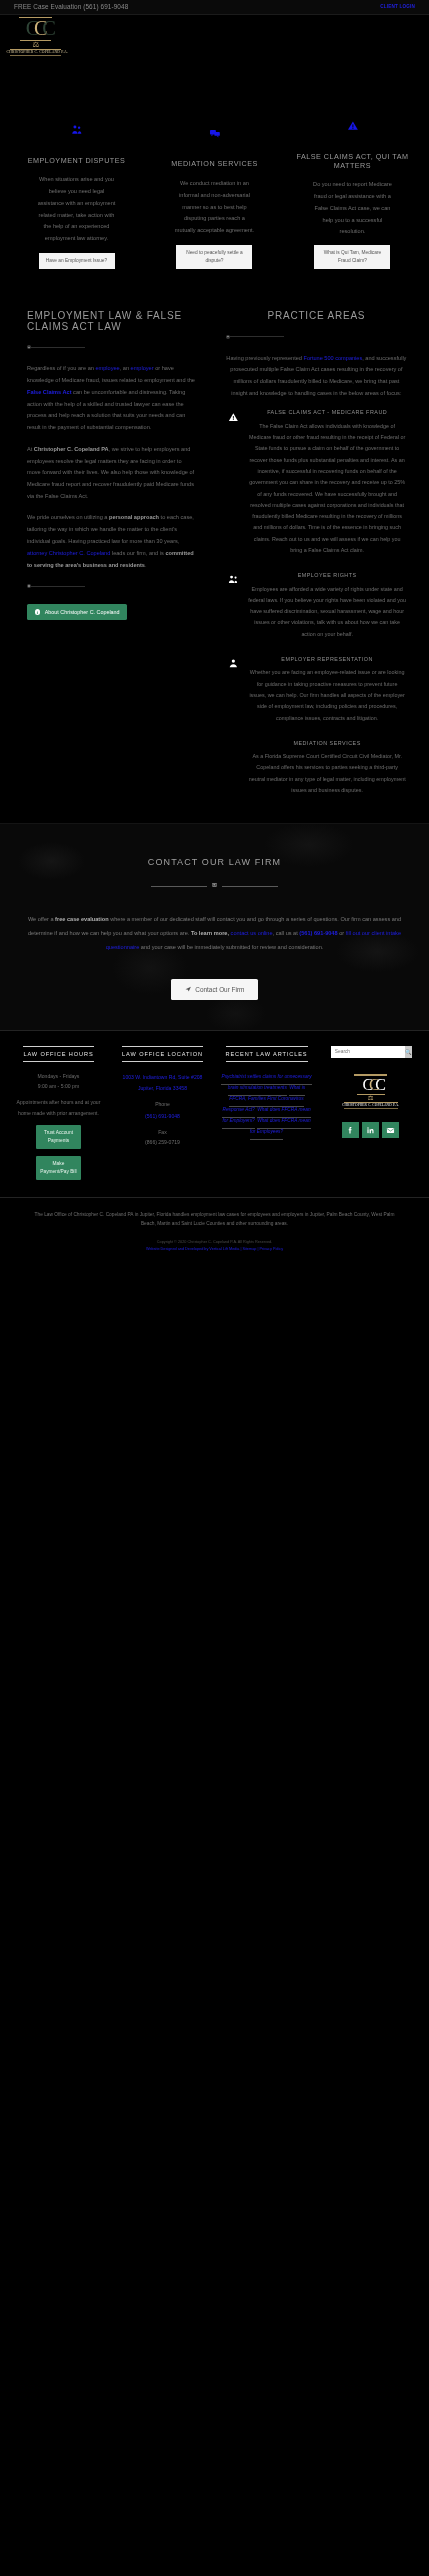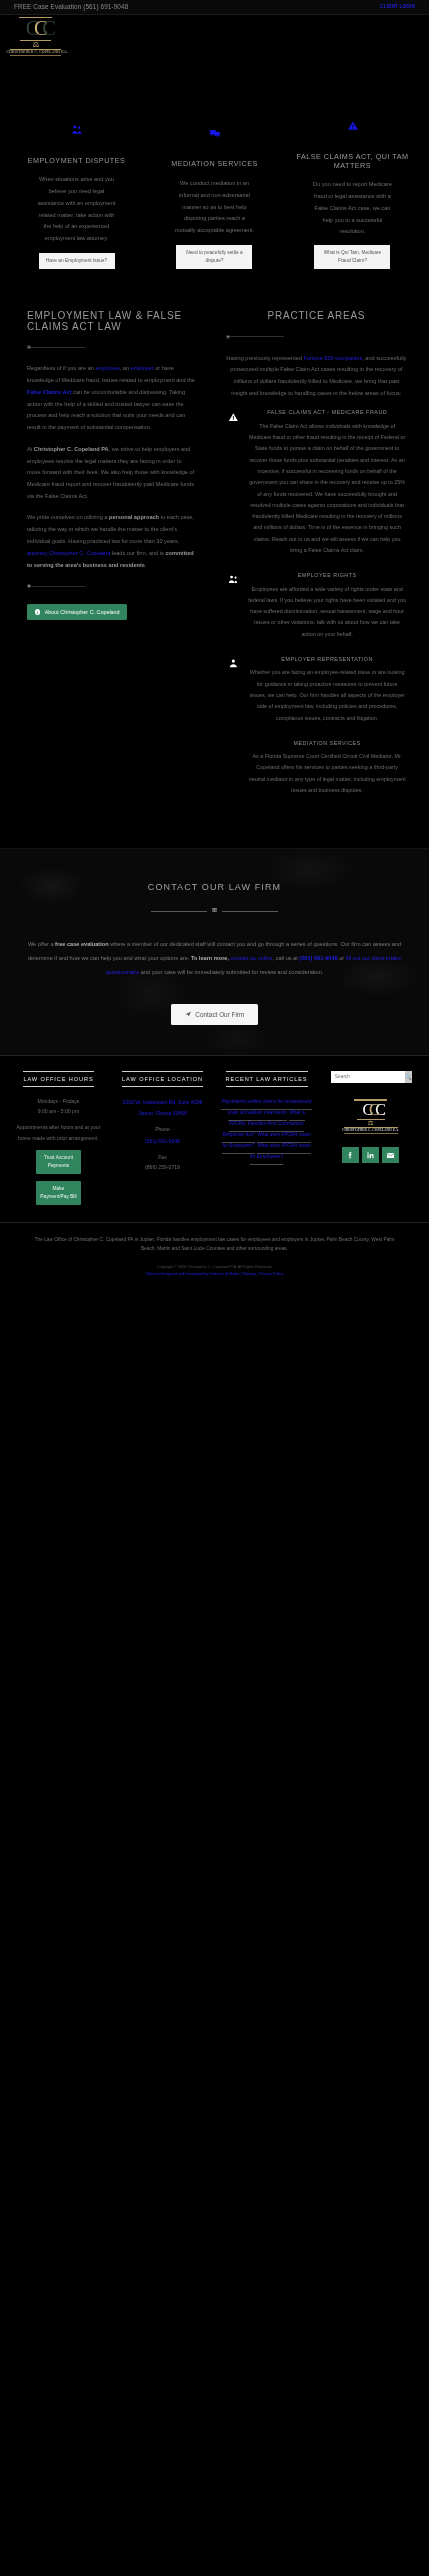--- a/index.html
+++ b/index.html
@@ -103,21 +103,21 @@
   .pa-icon svg{ fill:#ffffff; }
   .pa-text{ flex:1; }
   .pa-head{
     font-size:5.4px; letter-spacing:0.5px; color:#8f8f8f; line-height:7.5px;
     text-transform:uppercase; margin-bottom:3.8px; font-weight:400;
   }
   .pa-body{ font-size:5.4px; line-height:11.3px; color:#6b6b6b; }
 
   
   .contact{
-    margin-top:36px; padding:33px 18px 30px; text-align:center;
+    margin-top:11px; padding:33px 18px 30px; text-align:center;
     background:#090909;
     background-image:
       radial-gradient(ellipse 48px 27px at 12% 18%, #151515 0%, transparent 70%),
       radial-gradient(ellipse 64px 32px at 72% 10%, #131313 0%, transparent 70%),
       radial-gradient(ellipse 54px 38px at 35% 70%, #121212 0%, transparent 70%),
       radial-gradient(ellipse 59px 29.5px at 88% 62%, #141414 0%, transparent 70%),
       radial-gradient(ellipse 43px 27px at 55% 92%, #111 0%, transparent 70%);
     border-top:0.5px solid #141414;
   }
   .contact h2{

